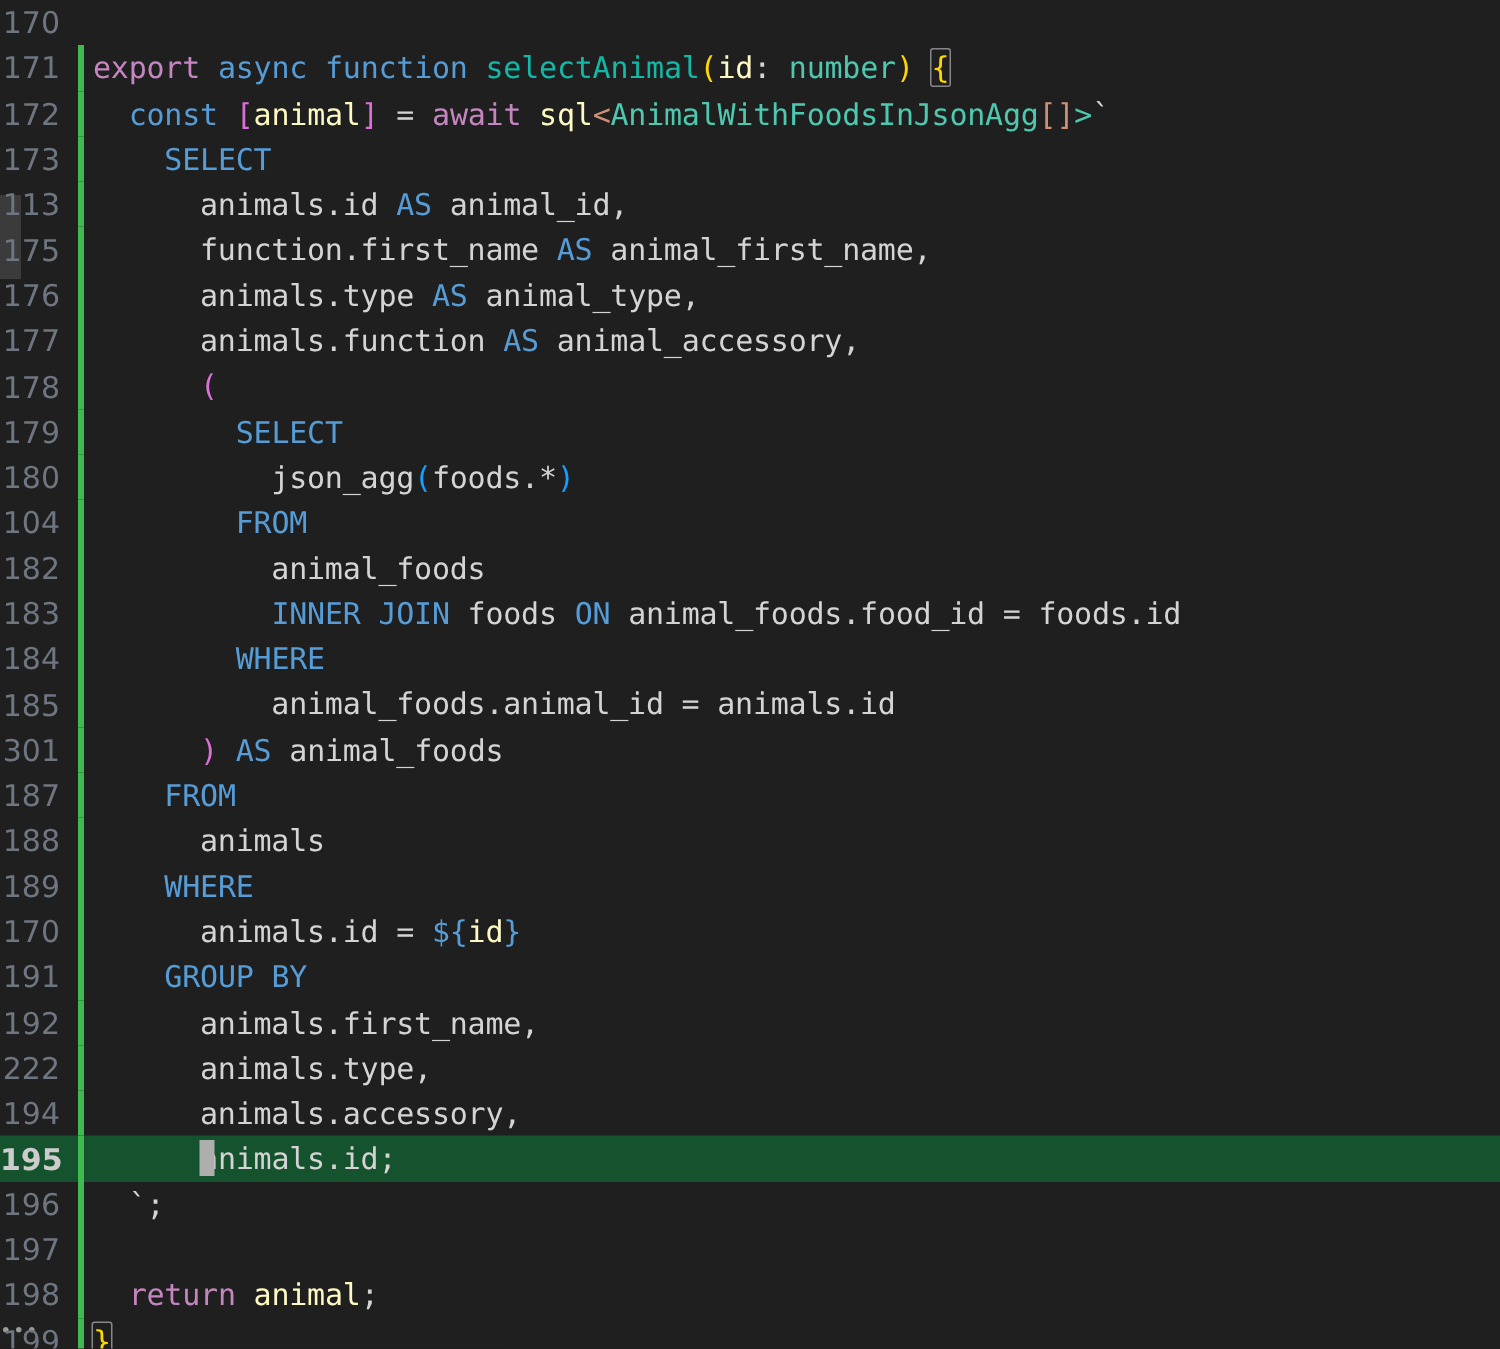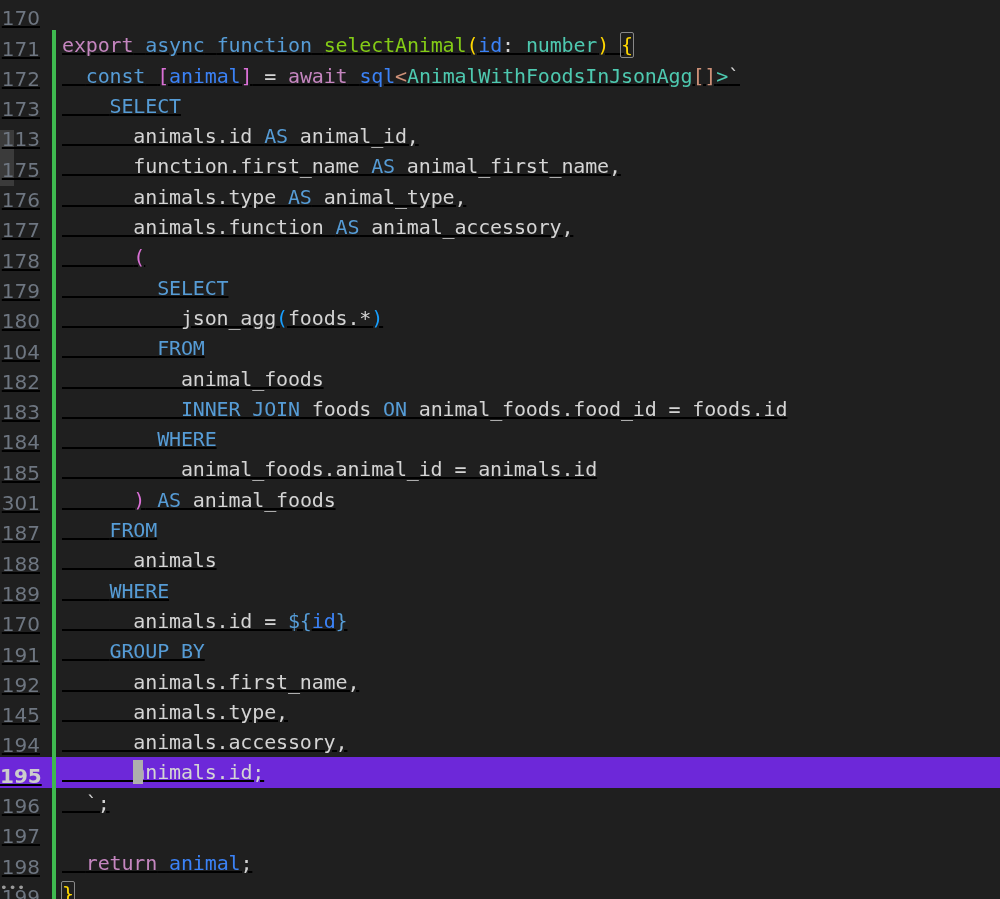--- a/index.html
+++ b/index.html
@@ -52,26 +52,25 @@
   .lines {
     position: absolute;
     left: 0; top: 0;
     width: 1000px;
   }
 
   .row {
     position: relative;
     height: 30.3px;
     display: flex;
-    align-items: flex-end;
+    align-items: center;
     white-space: pre;
-    text-decoration: underline;
   }
   .row.active {
-    background: #6d28d9;
+    background: #14532d;
   }
 
   .ln {
     width: 52px;
     min-width: 52px;
     text-align: right;
     padding-right: 12px;
     box-sizing: border-box;
     color: #6e7681;
     font-size: 20px;
@@ -99,22 +98,22 @@
     line-height: 30.3px;
     color: #d4d4d4;
     font-family: "DejaVu Sans Mono", "Liberation Mono", monospace;
     letter-spacing: -0.15px;
     position: relative;
   }
 
   
   .t-kw       { color: #c586c0; }  
   .t-ctrl     { color: #569cd6; }  
-  .t-fn       { color: #84cc16; }  
-  .t-var      { color: #3b82f6; }  
+  .t-fn       { color: #14b8a6; }  
+  .t-var      { color: #fef9c3; }  
   .t-type     { color: #4ec9b0; }  
   .t-br-yel   { color: #ffd700; }
   .t-br-mag   { color: #da70d6; }
   .t-br-blue  { color: #179fff; }
   .t-str      { color: #ce9178; }
   .t-plain    { color: #d4d4d4; }
   .t-angle    { color: #ce9178; }
   .t-green    { color: #4ec9b0; }
 
   .bracket-match {
@@ -160,21 +159,21 @@
       <div class="row"><div class="ln">183</div><div class="gitbar"></div><div class="code"><span class="t-plain">          </span><span class="t-ctrl">INNER JOIN</span><span class="t-plain"> foods </span><span class="t-ctrl">ON</span><span class="t-plain"> animal_foods.food_id = foods.id</span></div></div>
       <div class="row"><div class="ln">184</div><div class="gitbar"></div><div class="code"><span class="t-plain">        </span><span class="t-ctrl">WHERE</span></div></div>
       <div class="row"><div class="ln">185</div><div class="gitbar"></div><div class="code"><span class="t-plain">          animal_foods.animal_id = animals.id</span></div></div>
       <div class="row"><div class="ln">301</div><div class="gitbar"></div><div class="code"><span class="t-plain">      </span><span class="t-br-mag">)</span><span class="t-plain"> </span><span class="t-ctrl">AS</span><span class="t-plain"> animal_foods</span></div></div>
       <div class="row"><div class="ln">187</div><div class="gitbar"></div><div class="code"><span class="t-plain">    </span><span class="t-ctrl">FROM</span></div></div>
       <div class="row"><div class="ln">188</div><div class="gitbar"></div><div class="code"><span class="t-plain">      animals</span></div></div>
       <div class="row"><div class="ln">189</div><div class="gitbar"></div><div class="code"><span class="t-plain">    </span><span class="t-ctrl">WHERE</span></div></div>
       <div class="row"><div class="ln">170</div><div class="gitbar"></div><div class="code"><span class="t-plain">      animals.id = </span><span class="t-ctrl">${</span><span class="t-var">id</span><span class="t-ctrl">}</span></div></div>
       <div class="row"><div class="ln">191</div><div class="gitbar"></div><div class="code"><span class="t-plain">    </span><span class="t-ctrl">GROUP BY</span></div></div>
       <div class="row"><div class="ln">192</div><div class="gitbar"></div><div class="code"><span class="t-plain">      animals.first_name,</span></div></div>
-      <div class="row"><div class="ln">145</div><div class="gitbar"></div><div class="code"><span class="t-plain">      animals.type,</span></div></div>
+      <div class="row"><div class="ln">222</div><div class="gitbar"></div><div class="code"><span class="t-plain">      animals.type,</span></div></div>
       <div class="row"><div class="ln">194</div><div class="gitbar"></div><div class="code"><span class="t-plain">      animals.accessory,</span></div></div>
       <div class="row active"><div class="ln">195</div><div class="gitbar"></div><div class="code"><span class="t-plain">      </span><span class="cursor"></span><span class="t-plain">animals.id;</span></div></div>
       <div class="row"><div class="ln">196</div><div class="gitbar"></div><div class="code"><span class="t-plain">  `;</span></div></div>
       <div class="row"><div class="ln">197</div><div class="gitbar"></div><div class="code"></div></div>
       <div class="row"><div class="ln">198</div><div class="gitbar"></div><div class="code"><span class="t-plain">  </span><span class="t-kw">return</span><span class="t-plain"> </span><span class="t-var">animal</span><span class="t-plain">;</span></div></div>
       <div class="row"><div class="ln">199</div><div class="gitbar"></div><div class="code"><span class="t-br-yel bracket-match">}</span></div></div>
     </div>
 
 </div>
 

